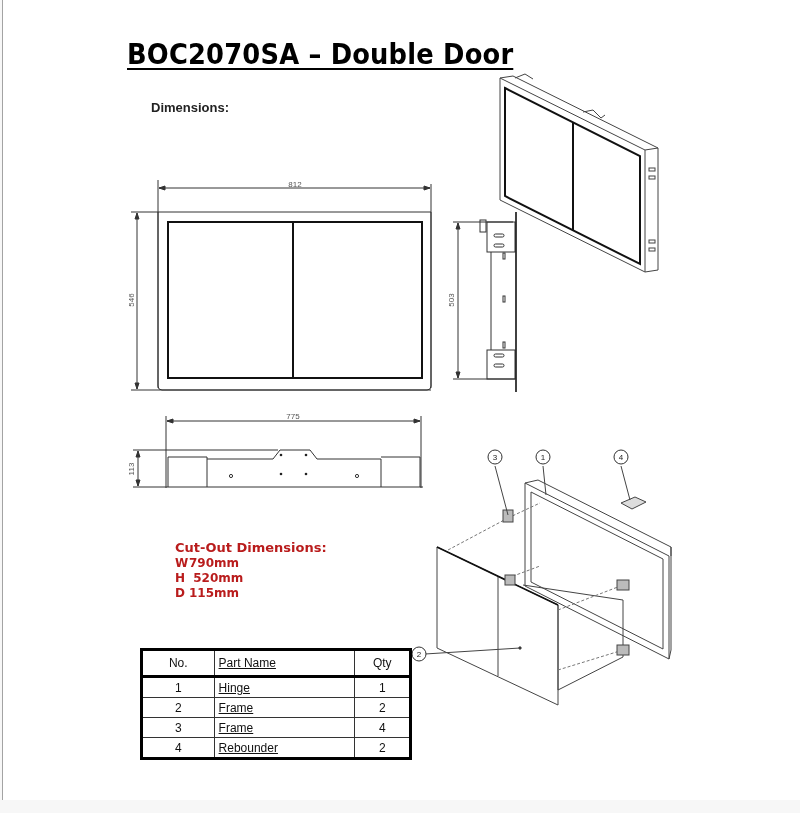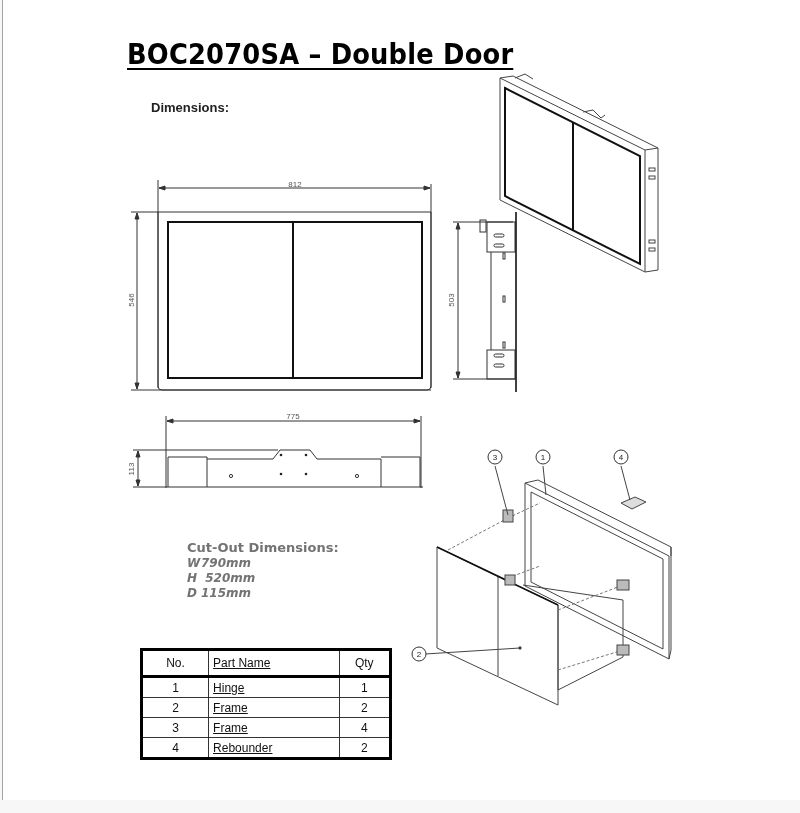--- a/index.html
+++ b/index.html
@@ -1,25 +1,25 @@
 <!DOCTYPE html>
 <html><head>
 <meta charset="utf-8">
 <style>
   html, body { margin:0; padding:0; }
   body { width:800px; height:813px; background:#f7f7f7; position:relative; overflow:hidden; font-family:"Liberation Sans", sans-serif; }
   .page { position:absolute; left:2px; top:0; width:798px; height:800px; background:#ffffff; border-left:1px solid #a3a3a3; }
   .title { position:absolute; left:124px; top:38px; font-family:"DejaVu Sans", sans-serif; font-weight:bold; font-size:28px; letter-spacing:0.2px; color:#000; text-decoration:underline; text-decoration-thickness:2px; text-underline-offset:4px; transform:scaleX(0.92); transform-origin:left; white-space:nowrap; }
   .dims-label { position:absolute; left:126px; top:100px; font-size:13px; font-weight:bold; color:#222;margin-left:22px; }
-  .cutout { position:absolute; left:184px; top:540px; font-family:"DejaVu Sans", sans-serif; color:#737373; }
+  .cutout { position:absolute; left:172px; top:540px; font-family:"DejaVu Sans", sans-serif; color:#b91c1c; }
   .cutout .h { font-weight:bold; font-size:13px; margin-bottom:1px; }
-  .cutout .r { font-weight:bold; font-size:12px; line-height:15px;font-style:italic; }
+  .cutout .r { font-weight:bold; font-size:12px; line-height:15px; }
   .cutout .r span { display:inline-block; width:14px; }
   svg text { font-family:"Liberation Sans", sans-serif; }
-  table.parts { position:absolute; left:137px; top:648px; width:252px; border-collapse:collapse; border:3px solid #000; font-size:12px; color:#111; }
+  table.parts { position:absolute; left:137px; top:648px; width:272px; border-collapse:collapse; border:3px solid #000; font-size:12px; color:#111; }
   table.parts td, table.parts th { border:1px solid #333; height:19px; padding:0 4px; font-weight:normal; }
   table.parts thead th { border-bottom:3px solid #000; height:24px; }
   table.parts .c { text-align:center; }
   table.parts .l { text-align:left;text-decoration:underline; }
 </style>
 </head>
 <body>
 
 <div class="page">
 

